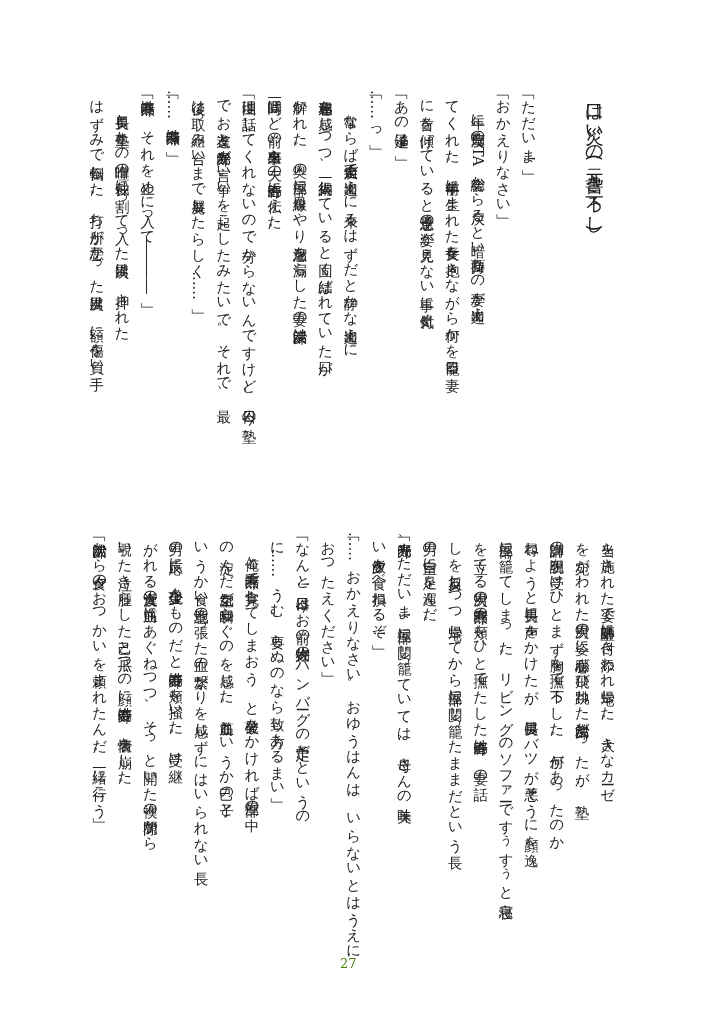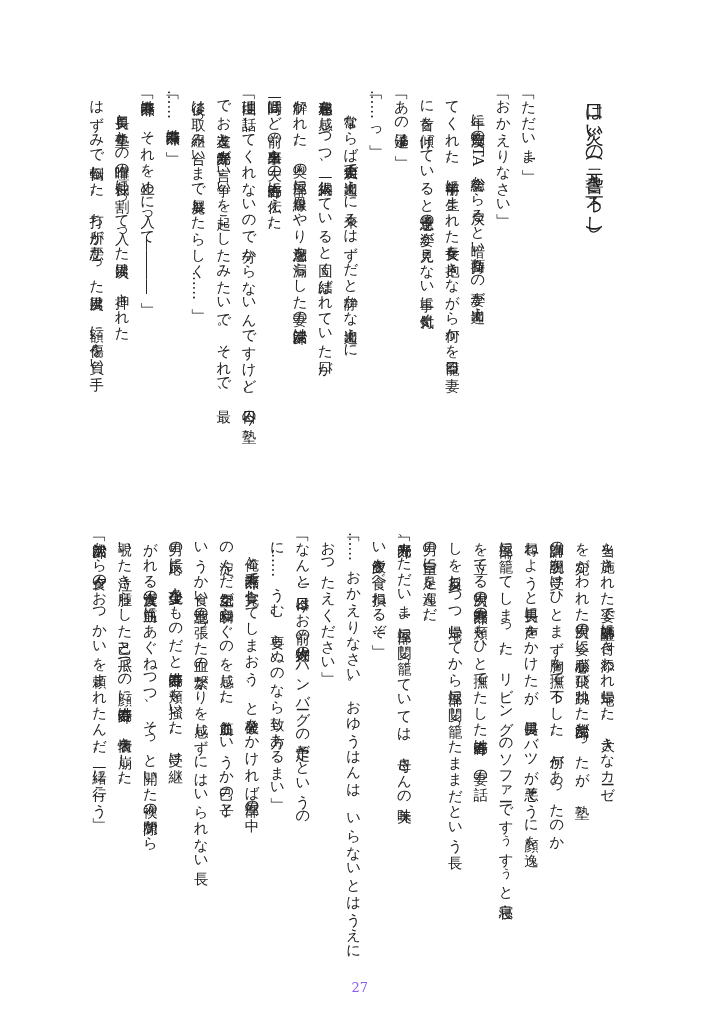--- a/index.html
+++ b/index.html
@@ -54,26 +54,25 @@
   }
   .col {
     display: block;
     white-space: nowrap;
   }
   .page-number {
     position: absolute;
     left: 340px;
     top: 956px;
     width: 28px;
-    text-align: right;
+    text-align: left;
     font-family: "DejaVu Serif", "Liberation Serif", serif;
     font-size: 13px;
     line-height: 16px;
-    color: #8b5cf6;
-    margin-top: 24px;
+    color: #4d7c0f;
   }
 </style>
 </head>
 <body>
 
 <div class="page">
 
   <div class="title">口は災いの元(書き下ろし)</div>
 
   <div class="block upper">

